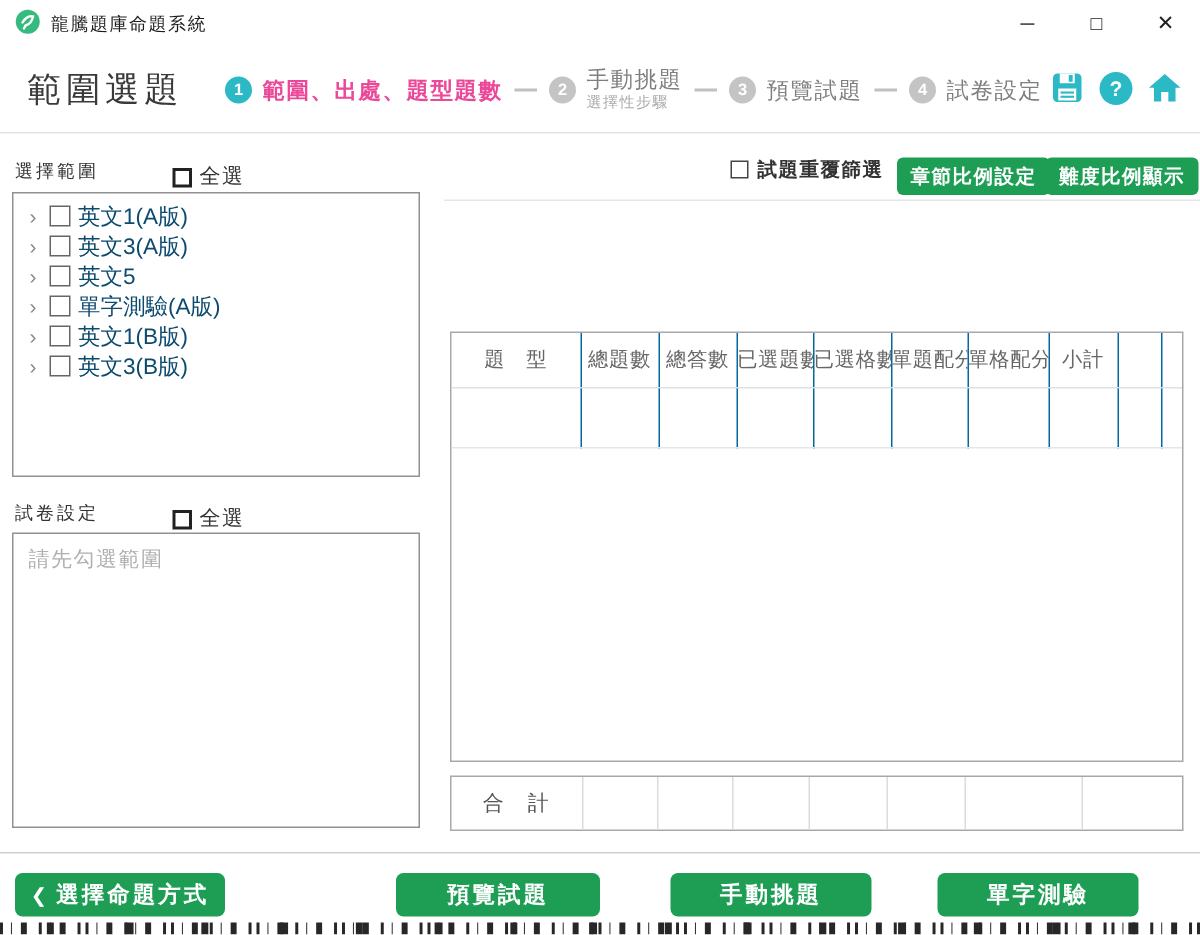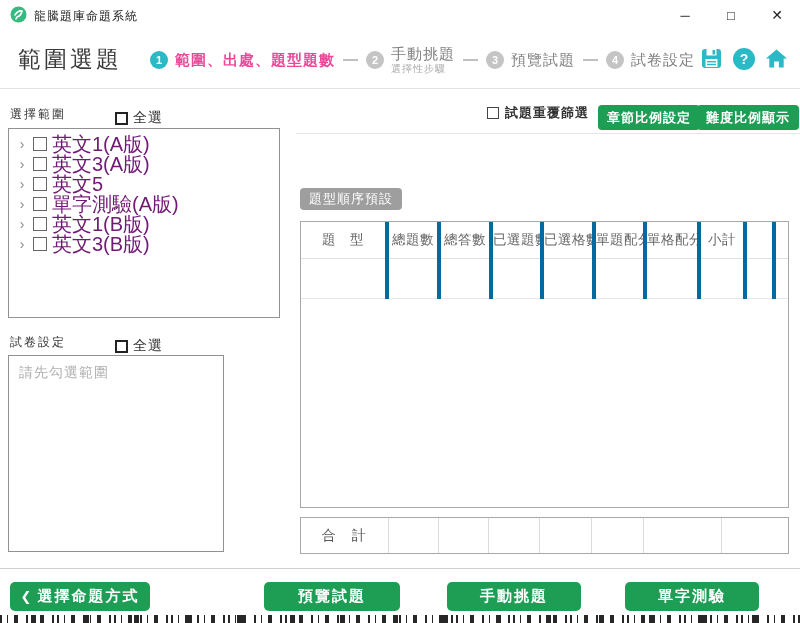--- a/index.html
+++ b/index.html
@@ -36,40 +36,40 @@
 
   
   .section-title { position:absolute; font-size:12px; color:#333; letter-spacing:2px; }
   .selectall { position:absolute; display:flex; align-items:center; gap:5px; cursor:pointer; }
   .cb-bold { width:13px; height:13px; border:2px solid #222; background:#fff; flex:none; }
   .cb-thin { width:14px; height:14px; border:1px solid #666; background:#fff; flex:none; }
   .selectall span { font-size:14px; color:#333; letter-spacing:1px; }
   .tree-box { position:absolute; left:8px; top:128px; width:272px; height:190px; border:1px solid #919191; background:#fff; overflow:hidden; padding-top:5px; }
   .tree-row { display:flex; align-items:center; height:20px; padding-left:7px; gap:5px; }
   .tree-chevron { color:#8a8a8a; font-size:14px; width:12px; text-align:center; cursor:pointer; flex:none; }
-  .tree-label { font-size:20px; color:#701a75; cursor:pointer; }
-  .source-box { position:absolute; left:8px; top:355px; width:216px; height:197px; border:1px solid #919191; background:#fff; }
+  .tree-label { font-size:15px; color:#0c4a6e; cursor:pointer; }
+  .source-box { position:absolute; left:8px; top:355px; width:272px; height:197px; border:1px solid #919191; background:#fff; }
   .source-placeholder { padding:8px 10px; font-size:14px; color:#b0b0b0; letter-spacing:1px; }
 
   
   .rp-title { position:absolute; left:300px; top:106px; font-size:16px; color:#444; letter-spacing:1px; }
   .rp-dedupe { position:absolute; left:487px; top:104px; display:flex; align-items:center; gap:6px; cursor:pointer; }
   .rp-dedupe .cb-thin { width:12px; height:12px; border:1.5px solid #444; }
   .rp-dedupe span { font-size:13px; color:#333; font-weight:bold; letter-spacing:1px; }
   .btn-green-sm { position:absolute; top:105px; height:25px; background:#1e9e55; color:#fff; border:none; border-radius:4px;
                   font-size:13px; font-weight:bold; letter-spacing:1px; padding:0 9px; cursor:pointer;
                   font-family:inherit; display:flex; align-items:center; }
   .btn-chapter { left:598px; } .btn-difficulty { left:697px; }
   .rp-divider { position:absolute; top:133px; left:296px; width:504px; height:1px; background:#e6e6e6; }
   .btn-gray { position:absolute; left:300px; top:188px; height:22px; background:#9e9e9e; color:#fff; border:none; border-radius:4px;
               font-size:13px; letter-spacing:1px; padding:0 9px; cursor:pointer; font-family:inherit; }
 
   .table-wrap { position:absolute; left:300px; top:221px; width:489px; height:287px; border:1px solid #a8a8a8; background:#fff; }
   table.qtable { border-collapse:collapse; table-layout:fixed; width:487px; }
-  table.qtable th, table.qtable td { border-right:4px solid #0369a1; font-weight:normal; }
+  table.qtable th, table.qtable td { border-right:1px solid #0369a1; font-weight:normal; }
   table.qtable th:last-child, table.qtable td:last-child { border-right:none; }
   table.qtable th { height:36px; font-size:13.5px; color:#666; letter-spacing:.5px; border-bottom:1px solid #e0e0e0; text-align:center; overflow:hidden; white-space:nowrap; }
   table.qtable td { height:40px; border-bottom:1px solid #e6e6e6; position:relative; }
 
   .total-wrap { position:absolute; left:300px; top:517px; width:489px; height:37px; border:1px solid #a8a8a8; background:#fff; }
   table.ttable { border-collapse:collapse; table-layout:fixed; width:487px; }
   table.ttable td { height:35px; border-right:1px solid #dcdcdc; font-size:14px; color:#555; text-align:center; letter-spacing:1px; }
   table.ttable td:last-child { border-right:none; }
 
   
@@ -192,21 +192,20 @@
     <div class="source-placeholder">請先勾選範圍</div>
   </div>
 
   <div class="rp-dedupe">
     <span class="cb-thin"></span>
     <span>試題重覆篩選</span>
   </div>
   <button class="btn-green-sm btn-chapter">章節比例設定</button>
   <button class="btn-green-sm btn-difficulty">難度比例顯示</button>
   <div class="rp-divider"></div>
-  <button class="btn-gray">題型順序預設</button>
 
   <div class="table-wrap">
     <table class="qtable">
       <colgroup>
         <col style="width:86px">
           <col style="width:52px">
           <col style="width:52px">
           <col style="width:51px">
           <col style="width:52px">
         <col style="width:51px">

